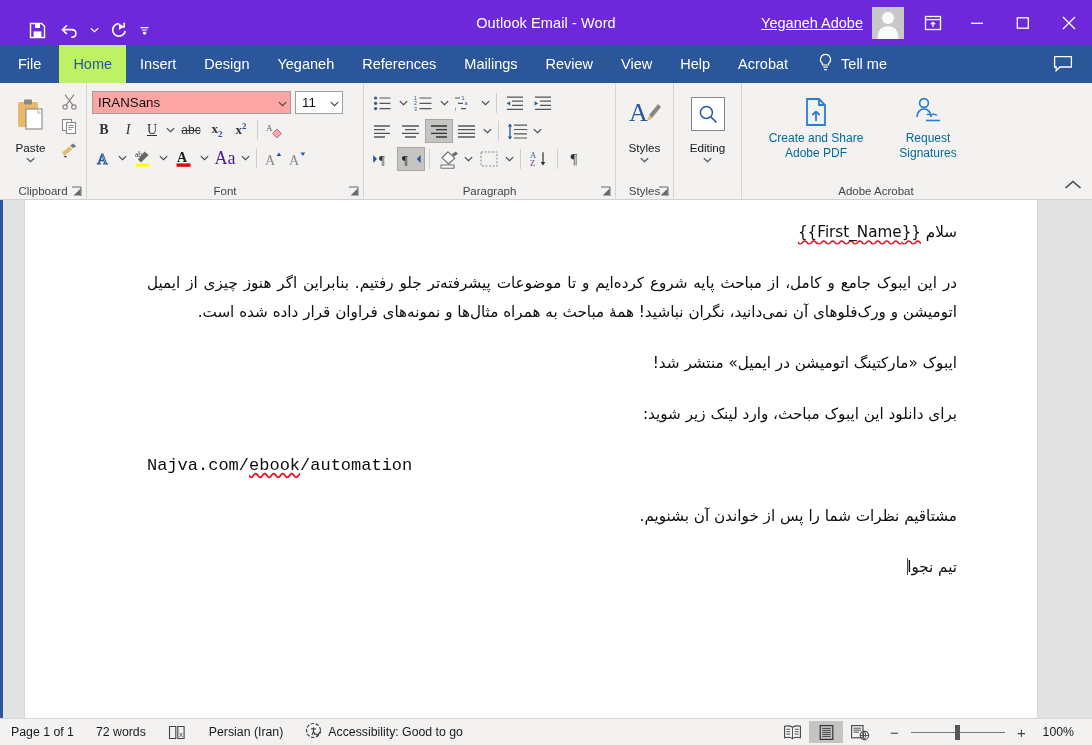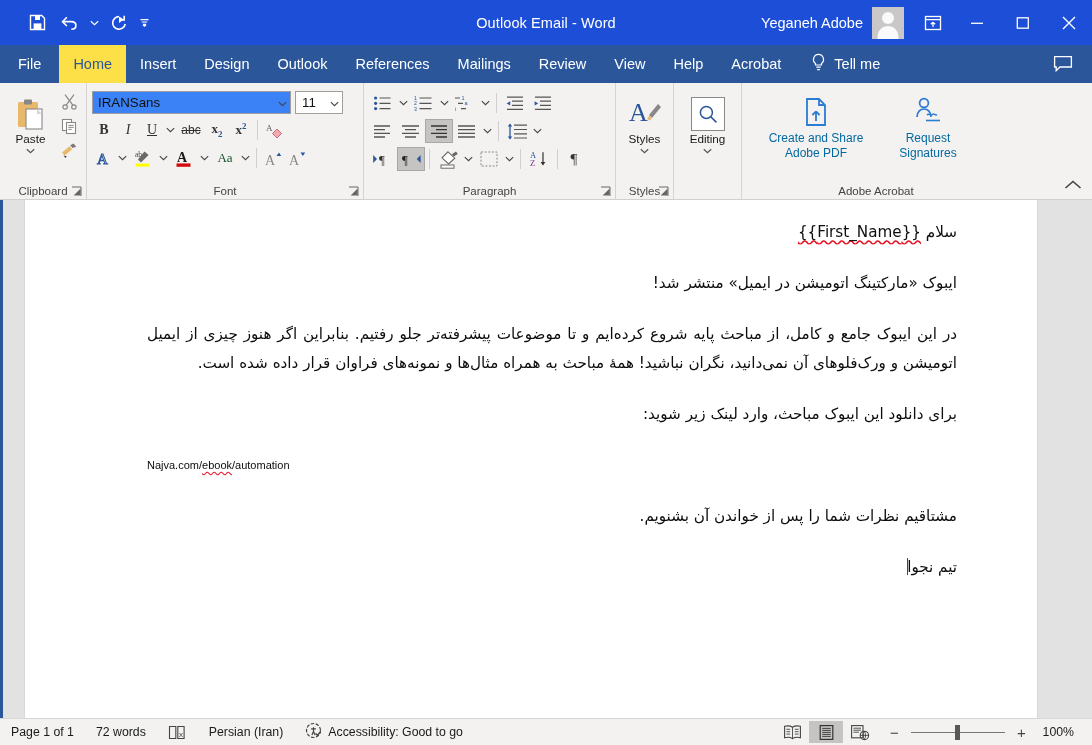--- a/index.html
+++ b/index.html
@@ -7,22 +7,22 @@
   body {
     width:1092px; height:745px;
     font-family:"Liberation Sans", sans-serif;
     background:#fff; overflow:hidden;
     -webkit-font-smoothing: antialiased;
   }
   .app { width:1092px; height:745px; position:relative; display:flex; flex-direction:column; }
 
   
   .titlebar {
-    height:45px; background:#1d4ed8; color:#fff;
-    display:flex; align-items:center; position:relative; flex:0 0 45px;
+    height:45px; background:#6d28d9; color:#fff;
+    display:flex; align-items:flex-end; position:relative; flex:0 0 45px;text-decoration:underline;
   }
   .qat { display:flex; align-items:center; padding-left:22px; gap:2px; }
   .qat-btn {
     width:30px; height:30px; display:flex; align-items:center; justify-content:center;
     color:#fff;
   }
   .qat-btn.narrow { width:16px; }
   .title-center {
     position:absolute; left:0; right:0; top:0; height:45px;
     display:flex; align-items:center; justify-content:center;
@@ -52,21 +52,21 @@
 
   
   .tabbar {
     height:38px; background:#2b579a; display:flex; align-items:flex-end;
     position:relative; flex:0 0 38px;
   }
   .tab {
     height:38px; padding:0 14px; color:#fff; font-size:14.5px;
     display:flex; align-items:center; justify-content:center;
   }
-  .tab.active { background:#fde047; color:#2b579a; }
+  .tab.active { background:#bef264; color:#2b579a; }
   .tab.file { padding:0 18px; }
   .tellme {
     display:flex; align-items:center; gap:8px; color:#fff; font-size:14.5px;
     padding:0 12px 0 16px; height:38px;
   }
   .tab-right { margin-left:auto; display:flex; align-items:center; padding-right:14px; height:38px;}
 
   
   .ribbon {
     height:117px; background:#f3f2f1; display:flex; position:relative;
@@ -85,21 +85,21 @@
   .dialog-launch {
     position:absolute; right:4px; bottom:3px; width:11px; height:11px; color:#555;
   }
 
   
   .bigbtn {
     width:56px; display:flex; flex-direction:column; align-items:center;
     font-size:11.7px; color:#1a1a1a; padding-top:2px;
   }
   .bigbtn .ico { height:40px; display:flex; align-items:flex-end; justify-content:center;}
-  .bigbtn .lbl { margin-top:2px; line-height:12px; text-align:center; }
+  .bigbtn .lbl { margin-top:11px; line-height:12px; text-align:center; }
   .bigbtn .caret { height:11px; display:flex; align-items:center; justify-content:center;}
 
   
   .sbtn {
     width:24px; height:24px; display:flex; align-items:center; justify-content:center;
     color:#333; position:relative;
   }
   .sbtn.on { background:#c6c4c2; border:1px solid #a9a7a5; }
   .sbtn.wide { width:28px; }
   .caretbtn {
@@ -110,21 +110,21 @@
   .vsep { width:1px; height:20px; background:#d0cece; margin:0 4px; }
 
   
   #g-clipboard { width:86px; }
   #g-clipboard .group-body { padding-left:6px; }
   .clip-stack { display:flex; flex-direction:column; gap:1px; margin-left:2px; }
 
   
   #g-font { width:277px; }
   .fontname {
-    width:199px; height:23px; background:#3b82f6; border:1px solid #a19f9d;
+    width:199px; height:23px; background:#fca5a5; border:1px solid #a19f9d;
     display:flex; align-items:center; padding:0 3px 0 5px; font-size:13.3px; color:#111;
   }
   .fontname .nm { flex:1; white-space:nowrap; overflow:hidden; }
   .fontsize {
     width:48px; height:23px; background:#fff; border:1px solid #a19f9d;
     display:flex; align-items:center; padding:0 3px 0 6px; font-size:13.3px; color:#111;
     margin-left:4px;
   }
   .fontsize .nm { flex:1; }
 
@@ -157,21 +157,21 @@
   .pagecontent {
     padding:18px 80px 0 122px;
     direction:rtl;
   }
   .para {
     font-family:"DejaVu Sans", sans-serif;
     font-size:15.2px; line-height:29px; color:#0d0d0d;
     text-align:right; margin:0 0 22px 0; direction:rtl;
   }
   .para.block { text-align:justify; text-align-last:right; }
-  .para.ltr { direction:ltr; text-align:left; font-family:Liberation Sans, sans-serif; font-size:11px;}
+  .para.ltr { direction:ltr; text-align:left; font-family:Liberation Mono, monospace; font-size:17px;}
   .spell {
     text-decoration: underline wavy #e81123;
     text-decoration-skip-ink:none;
     text-underline-offset:2px;
   }
   .caret-text {
     display:inline-block; width:1px; height:17px; background:#444;
     vertical-align:-3px; margin-right:-1px;
   }
 
@@ -273,21 +273,21 @@
           </svg>
       </div>
     </div>
   </div>
 
   <div class="tabbar">
     <div class="tab file">File</div>
     <div class="tab active">Home</div>
     <div class="tab">Insert</div>
     <div class="tab">Design</div>
-    <div class="tab">Outlook</div>
+    <div class="tab">Yeganeh</div>
     <div class="tab">References</div>
     <div class="tab">Mailings</div>
     <div class="tab">Review</div>
     <div class="tab">View</div>
     <div class="tab">Help</div>
     <div class="tab">Acrobat</div>
     <div class="tellme">
       <span>
         <svg width="15" height="19" viewBox="0 0 15 19">
             <path d="M7.5 1.4a5 5 0 0 0-3 9v1.6h6V10.4a5 5 0 0 0-3-9z" fill="none" stroke="#fff" stroke-width="1.2"></path>
@@ -440,21 +440,21 @@
                 <text x="3" y="13" font-size="14" font-weight="bold" font-family="Liberation Serif, serif" fill="#1a1a1a">A</text>
                 <rect x="2.5" y="14.4" width="14" height="3.4" fill="#d60a0a"></rect>
               </svg>
           </div>
           <div class="caretbtn">
             <svg width="9" height="6" viewBox="0 0 9 6">
                 <path d="M.8 1.2 4.5 4.7 8.2 1.2" fill="none" stroke="#444" stroke-width="1.1"></path>
               </svg>
           </div>
           <div class="sbtn wide">
-            <span style="font-size:13px;color:#14532d;font-family:'Liberation Serif',serif">Aa</span>
+            <span style="font-size:18px;color:#4c1d95;font-family:'Liberation Serif',serif">Aa</span>
           </div>
           <div class="caretbtn">
             <svg width="9" height="6" viewBox="0 0 9 6">
                 <path d="M.8 1.2 4.5 4.7 8.2 1.2" fill="none" stroke="#444" stroke-width="1.1"></path>
               </svg>
           </div>
           <div class="vsep"></div>
           <div class="sbtn">
             <svg width="18" height="17" viewBox="0 0 18 17">
                 <text x="1" y="15" font-size="14" font-family="Liberation Serif, serif" fill="#8a8886">A</text>
@@ -730,23 +730,23 @@
   </div>
 
   <div class="docarea">
     <div class="leftblue"></div>
     <div class="lgutter"></div>
     <div class="page">
       <div class="pagecontent">
 
         <p class="para"><span>سلام </span><span class="spell">{{First_Name}}</span></p>
 
+        <p class="para block"><span>در این ایبوک جامع و کامل، از مباحث پایه شروع کرده‌ایم و تا موضوعات پیشرفته‌تر جلو رفتیم. بنابراین اگر هنوز چیزی از ایمیل اتومیشن و ورک‌فلوهای آن نمی‌دانید، نگران نباشید! همهٔ مباحث به همراه مثال‌ها و نمونه‌های فراوان قرار داده شده است.</span></p>
+
         <p class="para"><span>ایبوک «مارکتینگ اتومیشن در ایمیل» منتشر شد!</span></p>
-
-        <p class="para block"><span>در این ایبوک جامع و کامل، از مباحث پایه شروع کرده‌ایم و تا موضوعات پیشرفته‌تر جلو رفتیم. بنابراین اگر هنوز چیزی از ایمیل اتومیشن و ورک‌فلوهای آن نمی‌دانید، نگران نباشید! همهٔ مباحث به همراه مثال‌ها و نمونه‌های فراوان قرار داده شده است.</span></p>
 
         <p class="para"><span>برای دانلود این ایبوک مباحث، وارد لینک زیر شوید:</span></p>
 
         <p class="para ltr"><span>Najva.com/</span><span class="spell">ebook</span><span>/automation</span></p>
 
         <p class="para"><span>مشتاقیم نظرات شما را پس از خواندن آن بشنویم.</span></p>
 
         <p class="para"><span>تیم نجوا</span><span class="caret-text"></span></p>
 
       </div>

